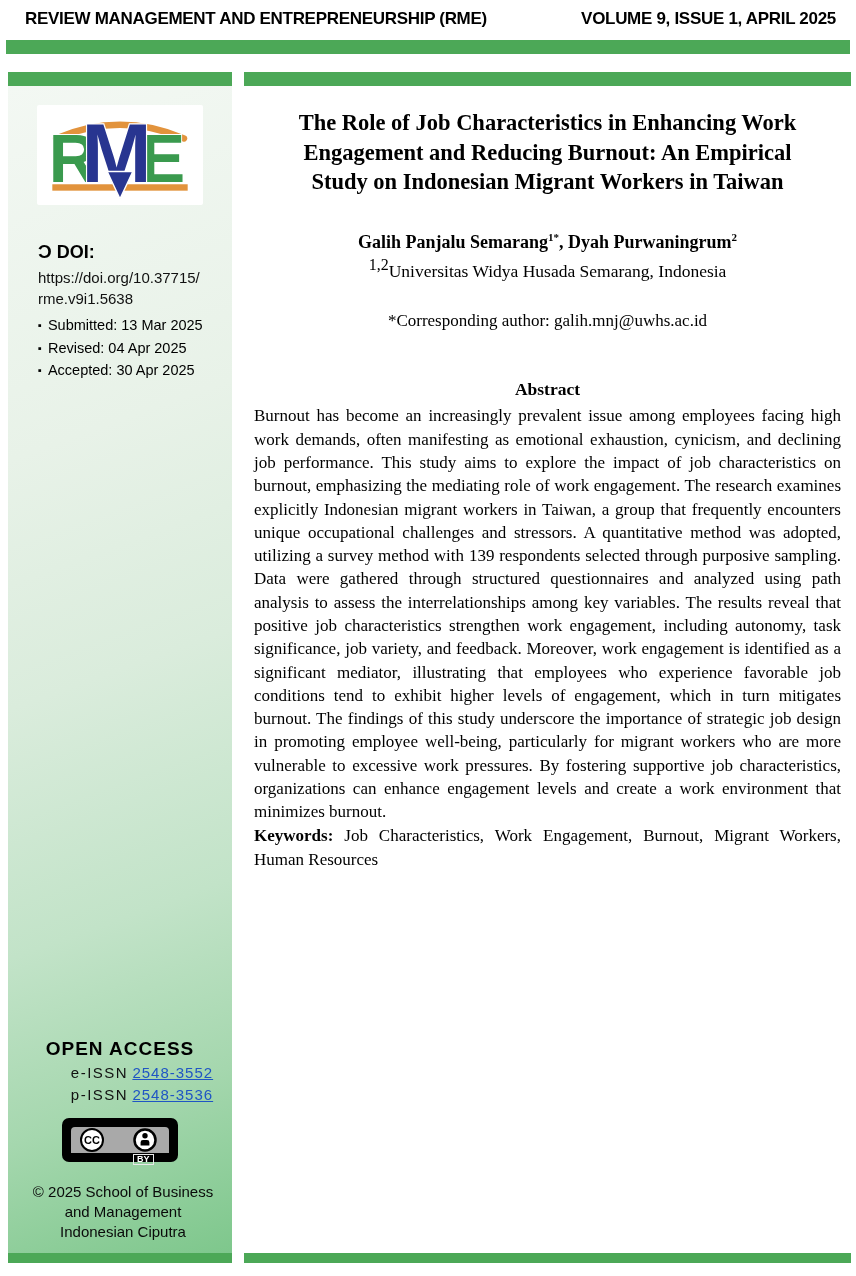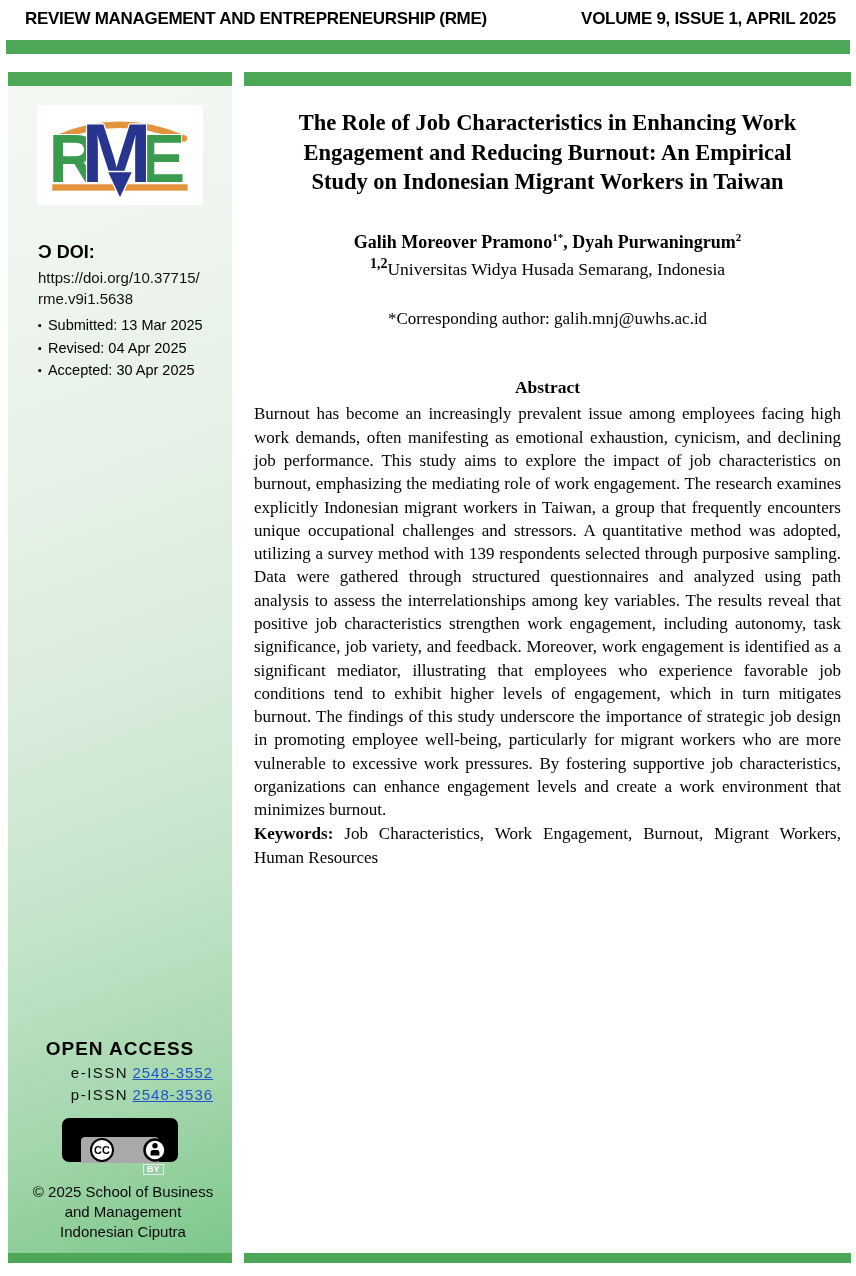--- a/index.html
+++ b/index.html
@@ -54,21 +54,21 @@
 
   .open-access { position: absolute; top: 952px; left: 0; right: 0; text-align: center; }
   .oa-title { font-size: 19px; font-weight: 800; letter-spacing: 1px; }
   .issn-line { font-size: 15px; line-height: 19px; margin-top: 3px; }
   .issn-label { letter-spacing: 1.5px; color: #111; margin-left: 44px; }
   .issn-link { color: var(--link-blue, #1f55c4); text-decoration: underline; letter-spacing: 1px; cursor: pointer; }
 
   .cc-badge {
     position: absolute; top: 1032px; left: 50%; transform: translateX(-50%);
     width: 116px; height: 44px;
-    background: #000; border-radius: 7px; padding: 19px;
+    background: #000; border-radius: 7px; padding: 9px;
   }
   .cc-badge-top {
     height: 26px; background: #a9a9a9; border-radius: 4px 4px 0 0;
     position: relative;
   }
   .cc-circle {
     position: absolute; top: 1px; left: 9px; width: 24px; height: 24px;
     background: #fff; border: 2.5px solid #000; border-radius: 50%;
     display: flex; align-items: center; justify-content: center;
     font-size: 11px; font-weight: 800;
@@ -94,21 +94,21 @@
     font-family: "Liberation Serif", serif;
   }
   .main-bottom-bar { position: absolute; bottom: 0; left: 0; right: 0; height: 10px; }
 
   .paper-title { margin-top: 22px; text-align: center; font-weight: bold; font-size: 22.5px; line-height: 29.5px; }
   .paper-title span { display: block; }
 
   .authors { margin-top: 34px; text-align: center; font-weight: bold; font-size: 18px; }
   .authors sup { font-size: 11px; }
   .affiliation { margin-top: 3px; text-align: center; font-size: 17.5px; }
-  .affiliation sup { font-size: 14px; font-weight: bold; }
+  .affiliation sup { font-size: 16px; }
   .corresponding { margin-top: 30px; text-align: center; font-size: 17px; }
 
   .abstract-heading { margin-top: 48px; text-align: center; font-weight: bold; font-size: 17.5px; }
   .abstract-text {
     margin-top: 4px; font-size: 17px; line-height: 23.3px;
     text-align: justify; text-justify: inter-word;
   }
   .keywords { font-size: 17px; line-height: 24px; text-align: justify; }
   .keywords b { font-weight: bold; }
 </style>
@@ -205,21 +205,21 @@
   <main class="main">
     <div class="bar main-top-bar"></div>
     <div class="main-body">
 
       <h1 class="paper-title">
         <span>The Role of Job Characteristics in Enhancing Work</span>
         <span>Engagement and Reducing Burnout: An Empirical</span>
         <span>Study on Indonesian Migrant Workers in Taiwan</span>
       </h1>
 
-      <p class="authors"><span>Galih Moreover Pramono</span><sup>1*</sup><span>, </span><span>Dyah Purwaningrum</span><sup>2</sup></p>
+      <p class="authors"><span>Galih Panjalu Semarang</span><sup>1*</sup><span>, </span><span>Dyah Purwaningrum</span><sup>2</sup></p>
 
       <p class="affiliation"><sup>1,2</sup><span>Universitas Widya Husada Semarang, Indonesia</span></p>
 
       <p class="corresponding">*Corresponding author: galih.mnj@uwhs.ac.id</p>
 
       <h2 class="abstract-heading">Abstract</h2>
       <p class="abstract-text">Burnout has become an increasingly prevalent issue among employees facing high work demands, often manifesting as emotional exhaustion, cynicism, and declining job performance. This study aims to explore the impact of job characteristics on burnout, emphasizing the mediating role of work engagement. The research examines explicitly Indonesian migrant workers in Taiwan, a group that frequently encounters unique occupational challenges and stressors. A quantitative method was adopted, utilizing a survey method with 139 respondents selected through purposive sampling. Data were gathered through structured questionnaires and analyzed using path analysis to assess the interrelationships among key variables. The results reveal that positive job characteristics strengthen work engagement, including autonomy, task significance, job variety, and feedback. Moreover, work engagement is identified as a significant mediator, illustrating that employees who experience favorable job conditions tend to exhibit higher levels of engagement, which in turn mitigates burnout. The findings of this study underscore the importance of strategic job design in promoting employee well-being, particularly for migrant workers who are more vulnerable to excessive work pressures. By fostering supportive job characteristics, organizations can enhance engagement levels and create a work environment that minimizes burnout.</p>
 
       <p class="keywords"><b>Keywords:</b> <span>Job Characteristics, Work Engagement, Burnout, Migrant Workers, Human Resources</span></p>
 

